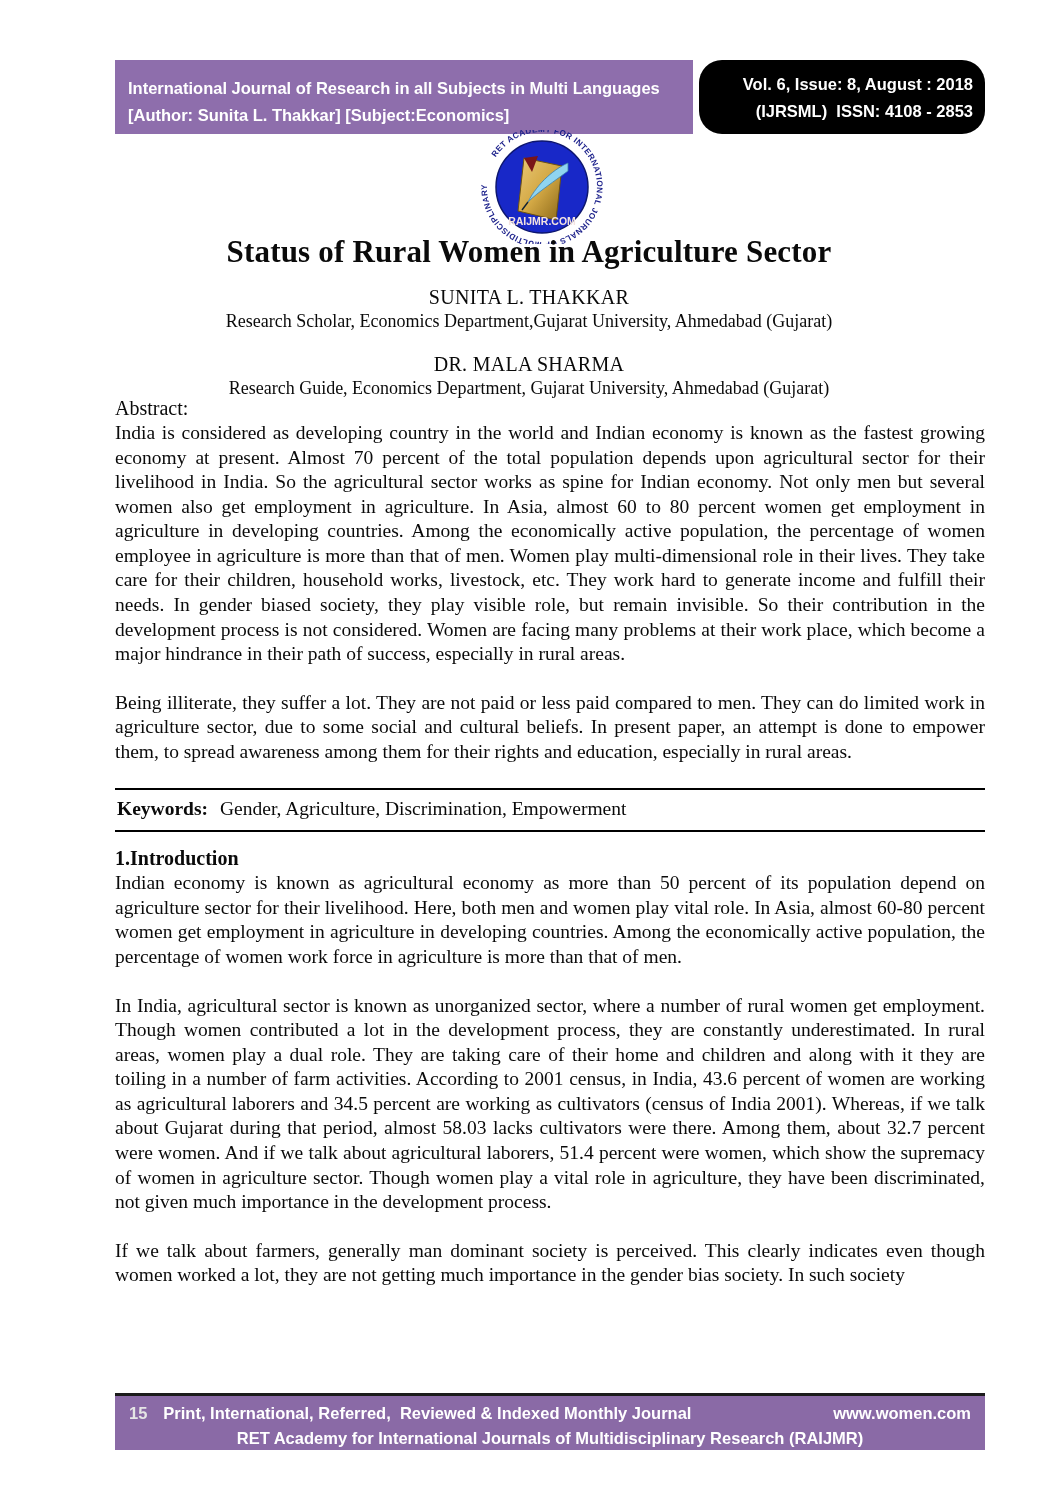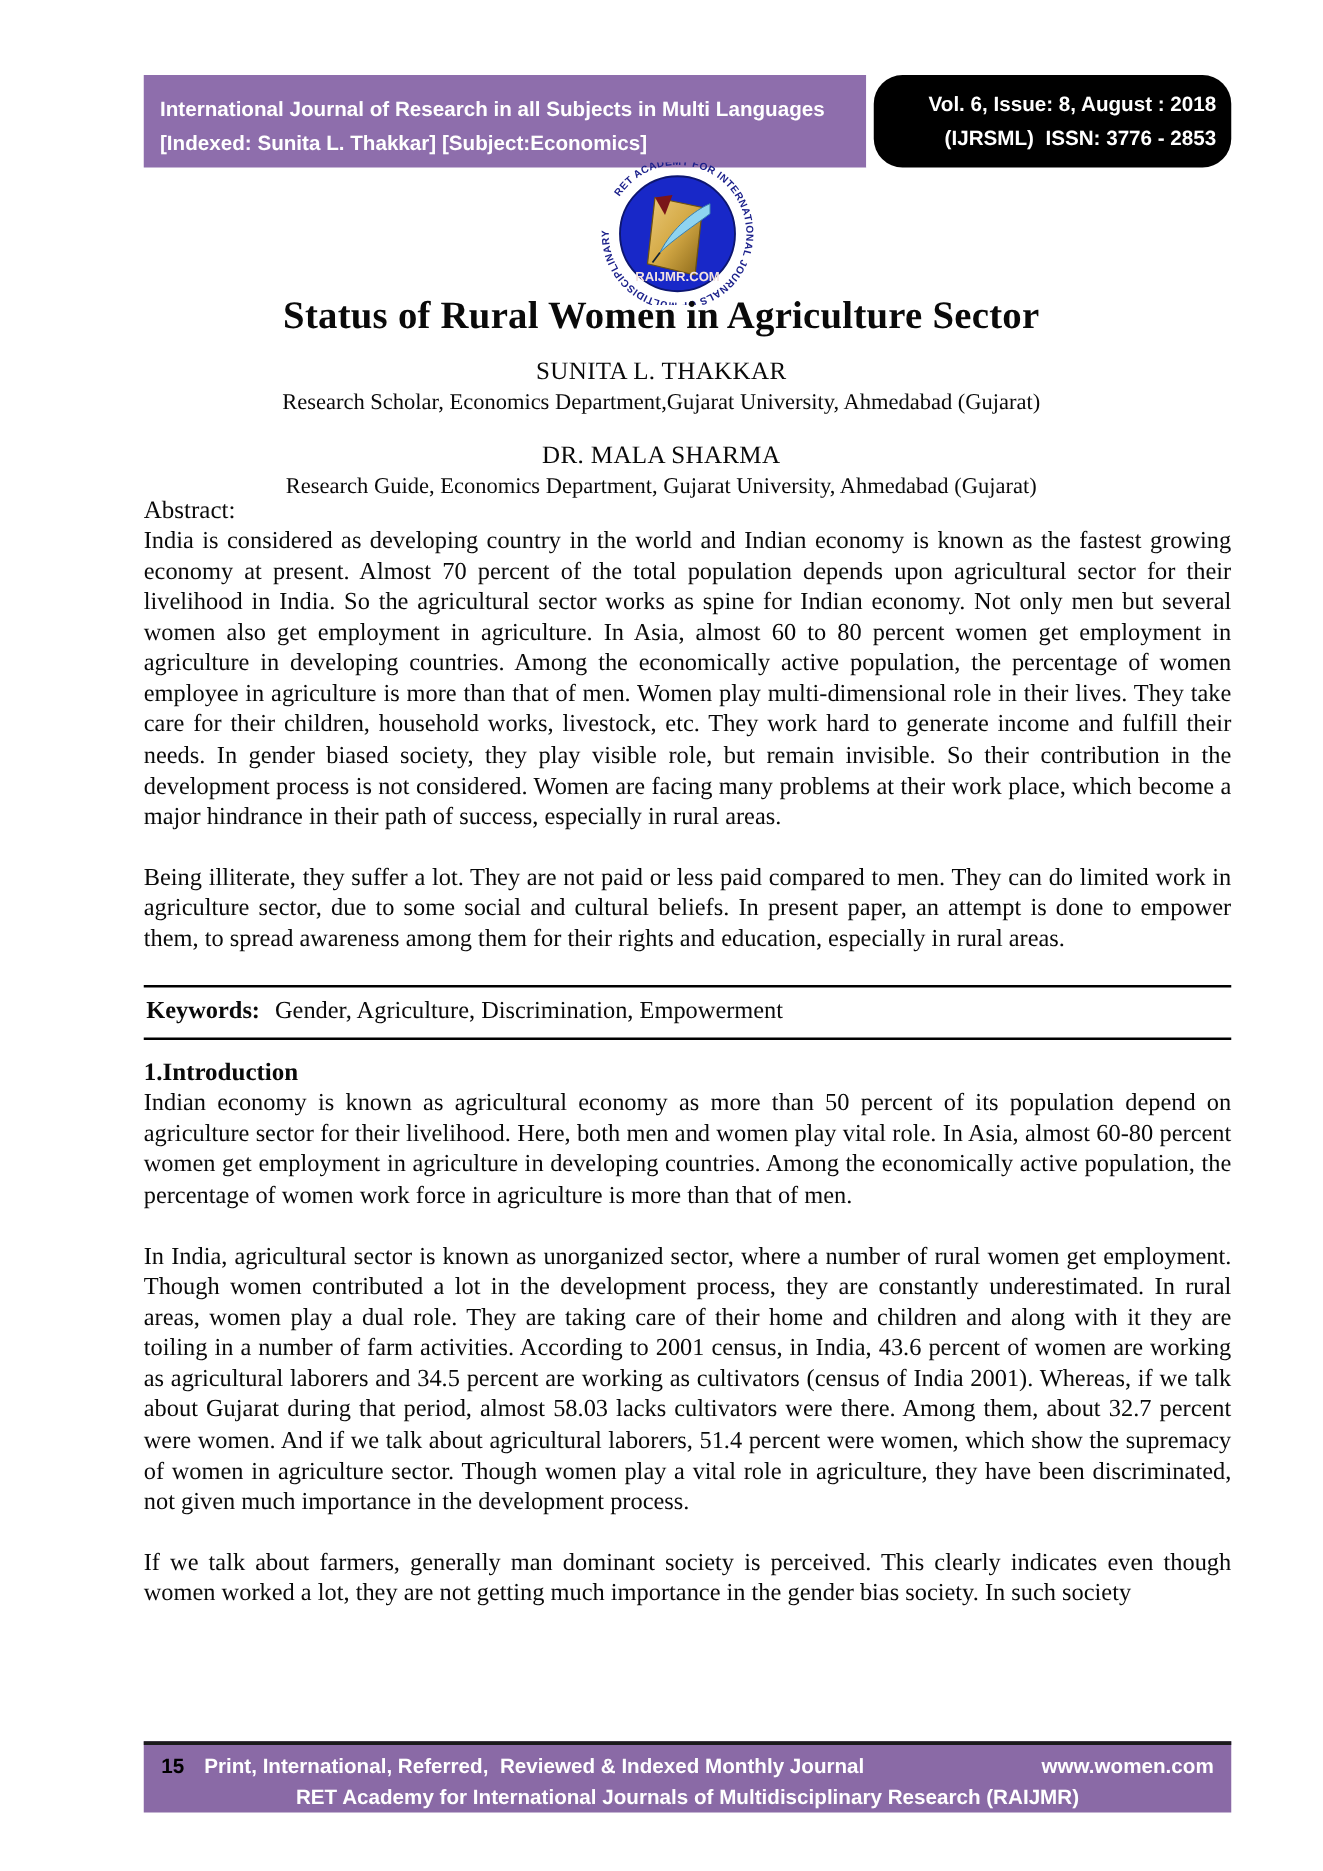--- a/index.html
+++ b/index.html
@@ -50,39 +50,39 @@
   .kw-label { font-weight:bold; margin-right:12px; }
   .intro-heading { font-size:20px; font-weight:bold; margin-bottom:1px; }
   
   .footer {
     position:absolute; top:1393px; left:115px; width:870px; height:57px;
     background:#8A6AA6; border-top:3px solid #1b1b1b;
     font-family:"Liberation Sans", sans-serif; font-weight:bold; color:#ffffff;
     padding:5px 14px 0 14px;
   }
   .footer-line1 { display:flex; align-items:baseline; font-size:16.5px; line-height:25px; }
-  .page-num { color:#000000; margin-right:16px; }
+  .page-num { color:#e5e5e5; margin-right:16px; }
   .footer-mid { white-space:pre; }
   .website { margin-left:auto; }
   .footer-line2 { text-align:center; font-size:16.5px; line-height:25px; }
 </style>
 </head>
 <body>
 
 <div class="page">
 
   <div class="header">
     <div class="header-left">
       <div>International Journal of Research in all Subjects in Multi Languages</div>
-      <div>[Indexed: Sunita L. Thakkar] [Subject:Economics]</div>
+      <div>[Author: Sunita L. Thakkar] [Subject:Economics]</div>
     </div>
     <div class="header-gap"></div>
     <div class="header-right">
       <div>Vol. 6, Issue: 8, August : 2018</div>
-      <div>(IJRSML)  ISSN: 3776 - 2853</div>
+      <div>(IJRSML)  ISSN: 4108 - 2853</div>
     </div>
   </div>
 
   <div class="logo">
     <svg viewBox="0 0 140 114" width="140" height="114">
       <defs>
         <path id="ringpath" d="M 70,57 m -55,0 a 55,55 0 1,1 110,0 a 55,55 0 1,1 -110,0"></path>
         <linearGradient id="goldgrad" x1="0" y1="0" x2="1" y2="1">
           <stop offset="0" stop-color="#e9c877"></stop>
           <stop offset="0.5" stop-color="#d4a945"></stop>

